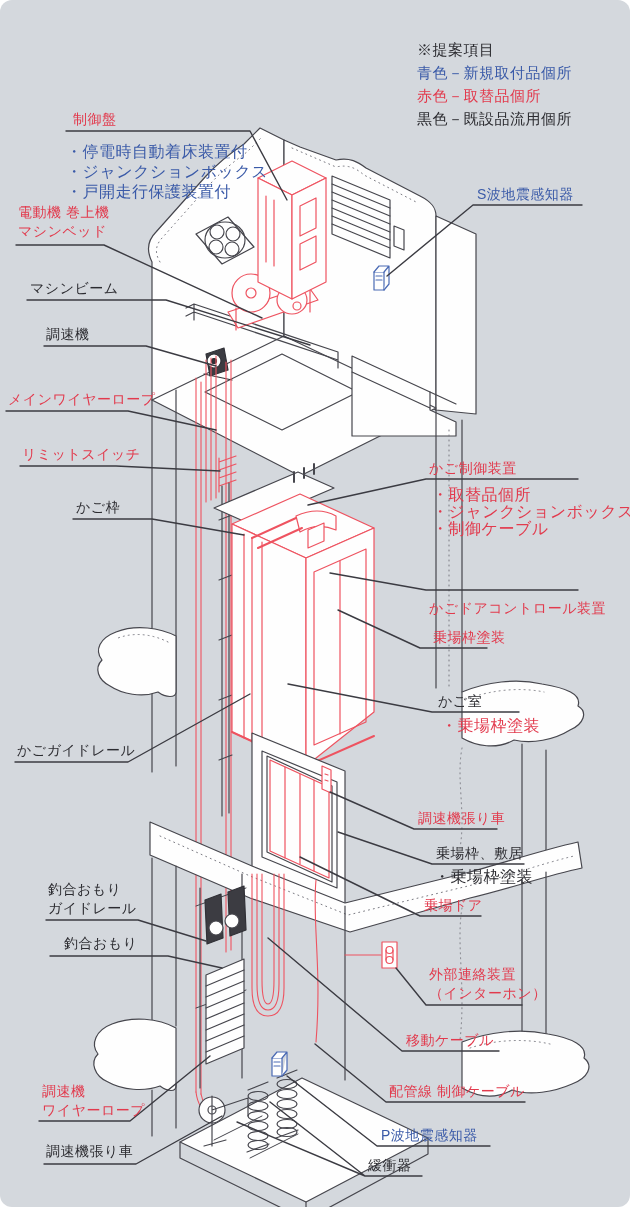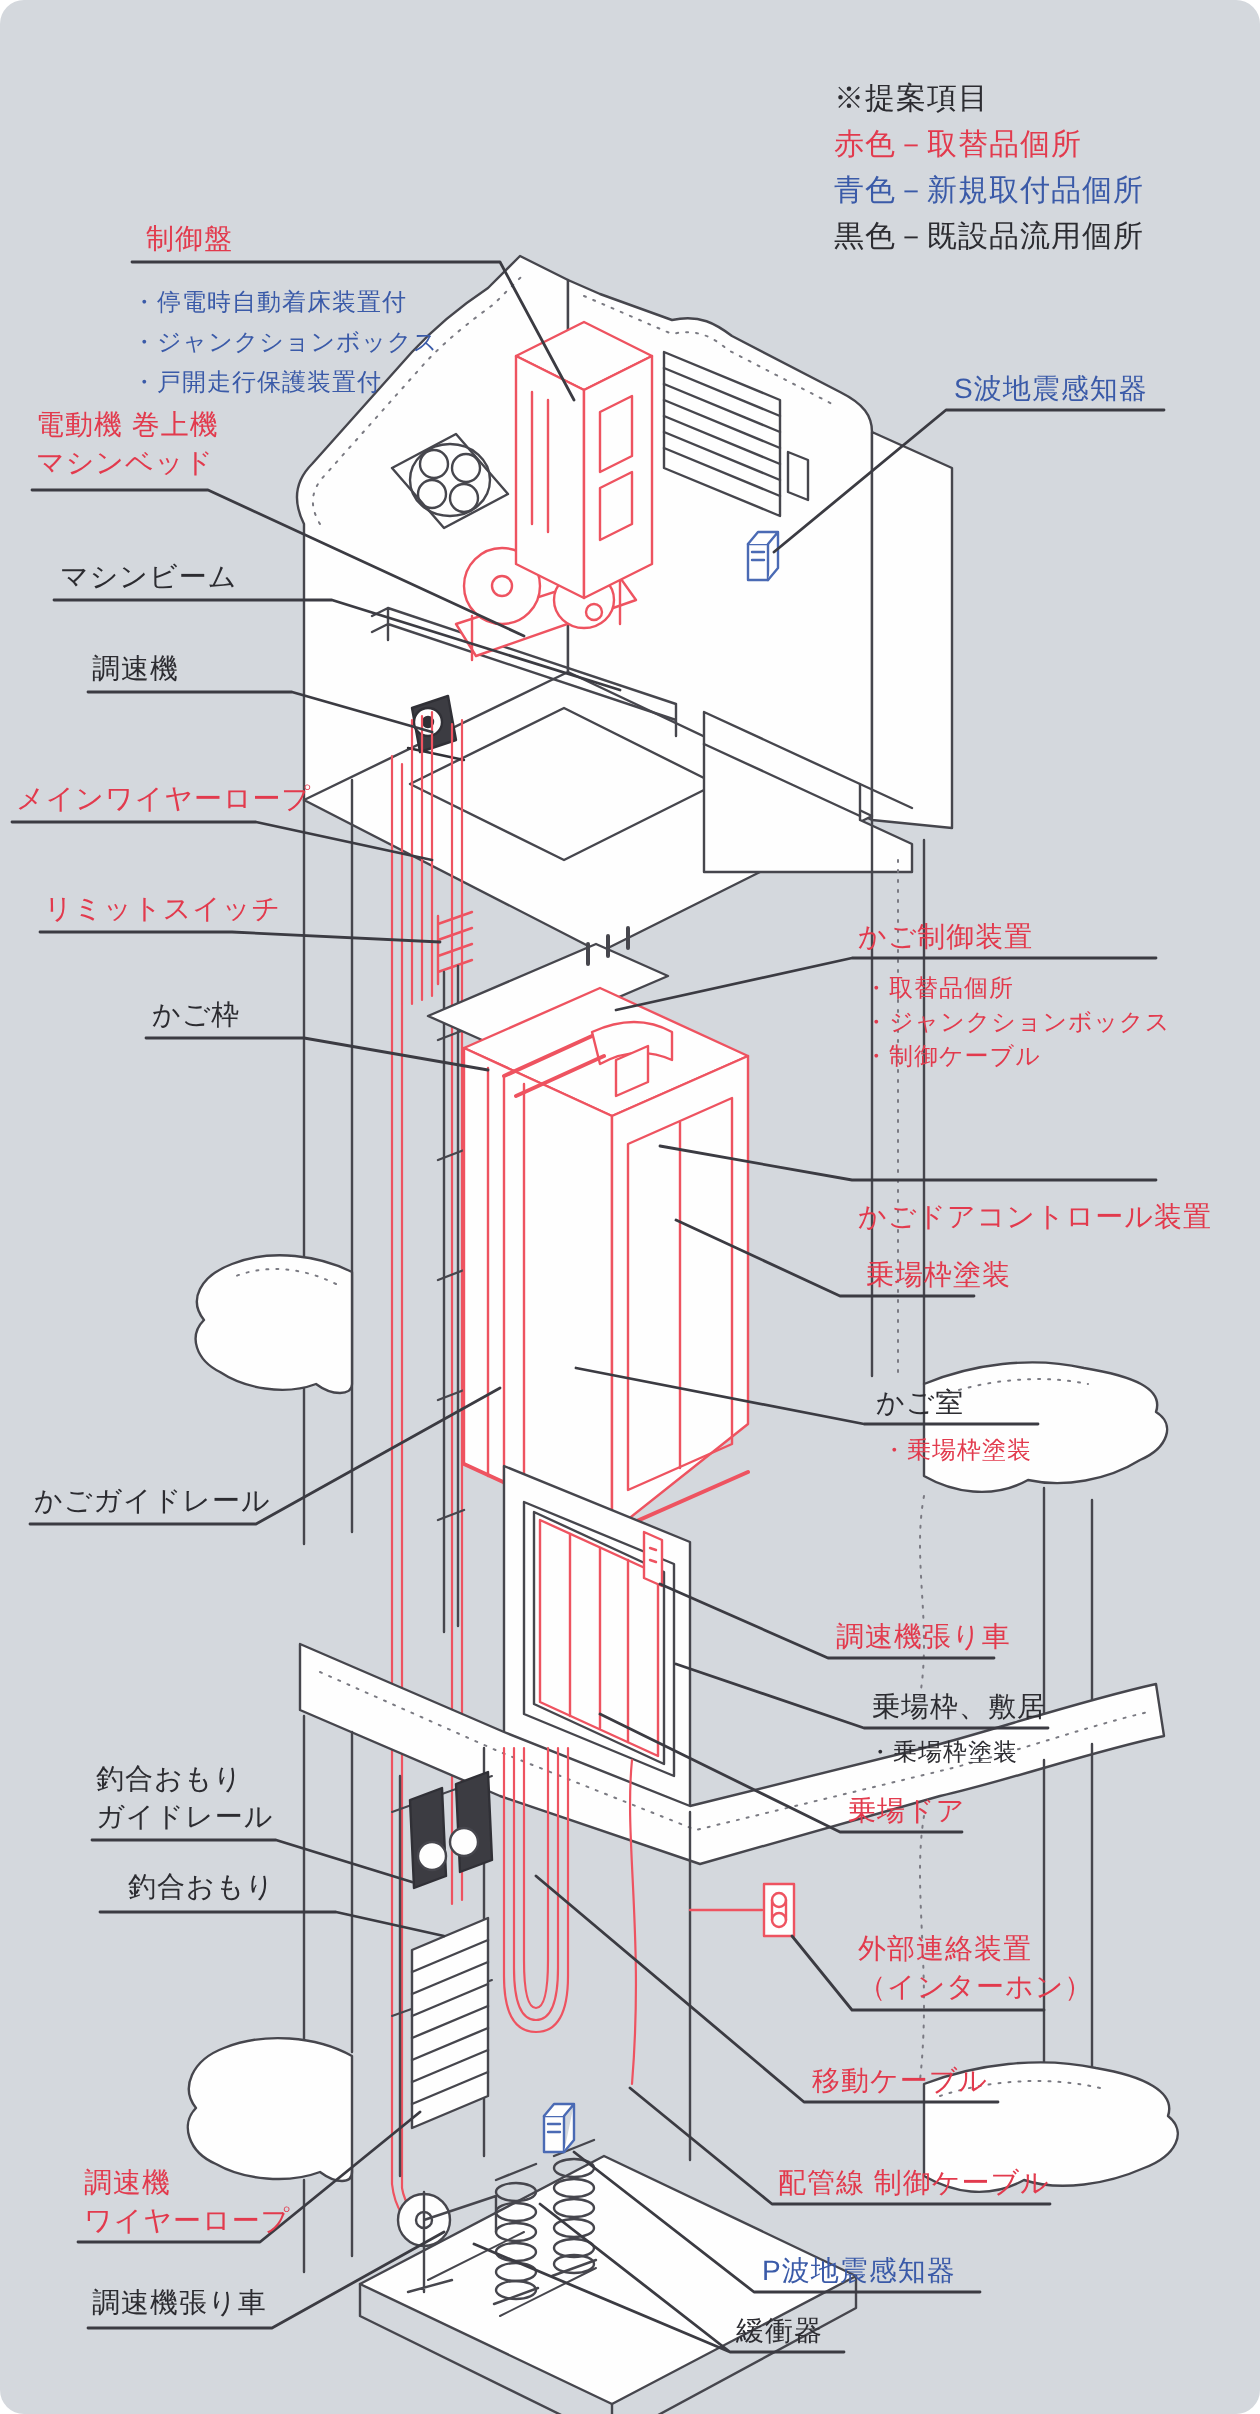--- a/index.html
+++ b/index.html
@@ -8,21 +8,21 @@
     --draw-red:#ee5360; --draw-blue:#4a6ab4; --draw-black:#46464d; --wall-fill:#fefefe;
   }
   .stage{
     position:relative; width:630px; height:1207px; background:var(--background);
     font-family:Liberation Sans, sans-serif; overflow:hidden;border-radius:12px;
   }
   .stage svg{position:absolute; left:0; top:0;}
   .lbl{position:absolute; font-size:14px; line-height:17px; white-space:nowrap; color:var(--label-black); letter-spacing:0.5px;}
   .lbl.red{color:var(--label-red);}
   .lbl.blue{color:var(--label-blue);}
-  .lbl.sub{font-size:12px;}
+  .lbl.sub{font-size:16px;}
   .legend{position:absolute; left:417px; top:38px; font-size:15px; line-height:23px; letter-spacing:0.5px;}
   .legend .row{white-space:nowrap; color:var(--label-black);}
   .legend .row.replacement{color:var(--label-red);}
   .legend .row.new-install{color:var(--label-blue);}
 </style>
 </head>
 <body>
 
 <div class="stage">
 
@@ -264,22 +264,22 @@
       <path d="M499,1051 L402,1051 L268,938"></path>
       <path d="M525,1102 L386,1102 L315,1044"></path>
       <path d="M490,1146 L377,1146 L287,1076"></path>
       <path d="M422,1176 L365,1176 L237,1122 M365,1176 L270,1102"></path>
     </g>
   </g>
 </svg>
 
 <div class="legend">
   <div class="row">※提案項目</div>
+  <div class="row new-install">青色－新規取付品個所</div>
   <div class="row replacement">赤色－取替品個所</div>
-  <div class="row new-install">青色－新規取付品個所</div>
   <div class="row">黒色－既設品流用個所</div>
 </div>
 
 <div class="lbl red" style="left:73px;top:111px">制御盤</div>
 <div class="lbl blue sub" style="left:66px;top:143px">・停電時自動着床装置付</div>
 <div class="lbl blue sub" style="left:66px;top:163px">・ジャンクションボックス</div>
 <div class="lbl blue sub" style="left:66px;top:183px">・戸開走行保護装置付</div>
 <div class="lbl red" style="left:18px;top:204px">電動機 巻上機</div>
 <div class="lbl red" style="left:18px;top:223px">マシンベッド</div>
 <div class="lbl" style="left:30px;top:280px">マシンビーム</div>

